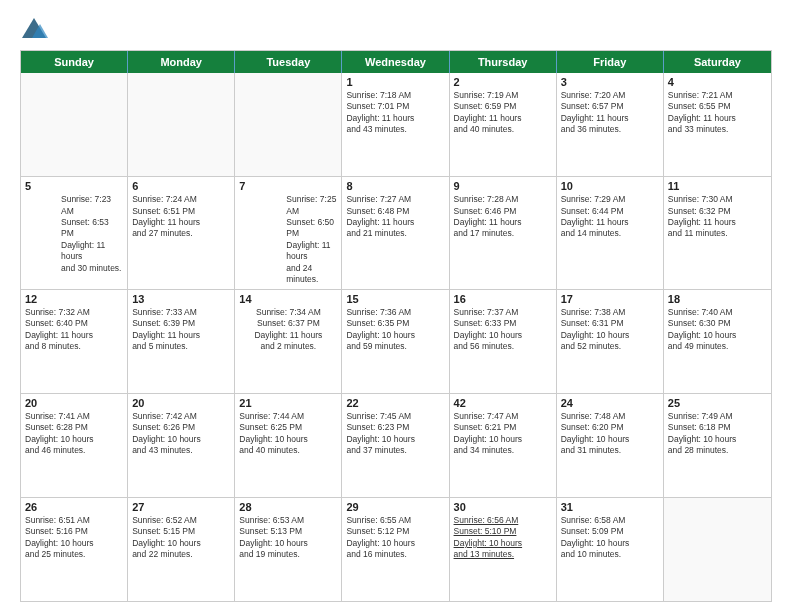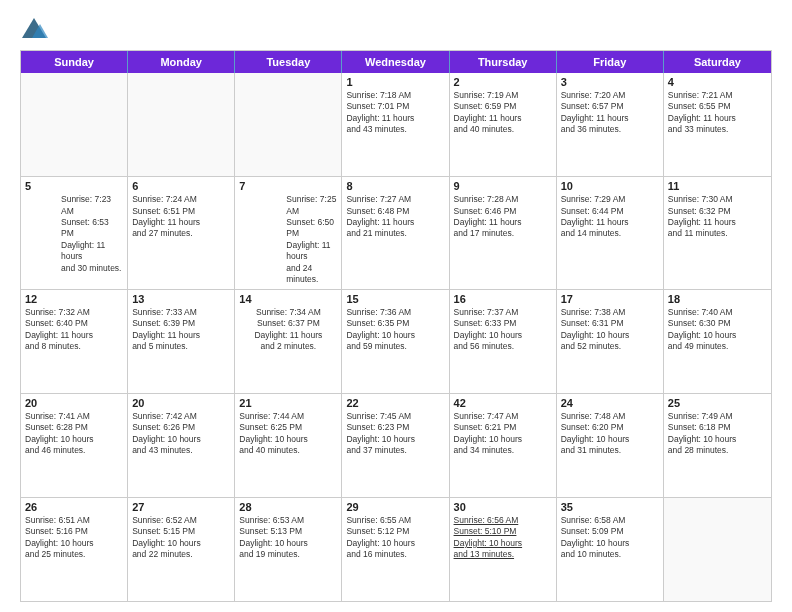--- a/index.html
+++ b/index.html
@@ -61,21 +61,21 @@
     }
     .calendar {
       flex: 1;
       display: flex;
       flex-direction: column;
       border: 1px solid #ccc;
     }
     .cal-header-row {
       display: grid;
       grid-template-columns: repeat(7, 1fr);
-      background: #6d28d9;
+      background: #15803d;
     }
     .cal-header-cell {
       color: #fff;
       font-size: 11px;
       font-weight: bold;
       padding: 5px 4px;
       text-align: center;
       border-right: 1px solid #5b9ec9;
     }
     .cal-header-cell:last-child { border-right: none; }
@@ -362,21 +362,21 @@
 and 16 minutes.</div>
           </div>
           <div class="cal-cell">
             <div class="cell-day">30</div>
             <div class="cell-info" style="white-space: pre-line; text-decoration: underline;">Sunrise: 6:56 AM
 Sunset: 5:10 PM
 Daylight: 10 hours
 and 13 minutes.</div>
           </div>
           <div class="cal-cell">
-            <div class="cell-day">35</div>
+            <div class="cell-day">31</div>
             <div class="cell-info" style="white-space: pre-line;">Sunrise: 6:58 AM
 Sunset: 5:09 PM
 Daylight: 10 hours
 and 10 minutes.</div>
           </div>
           <div class="cal-cell empty"></div>
         </div>
       </div>
   </div>
 </div>

